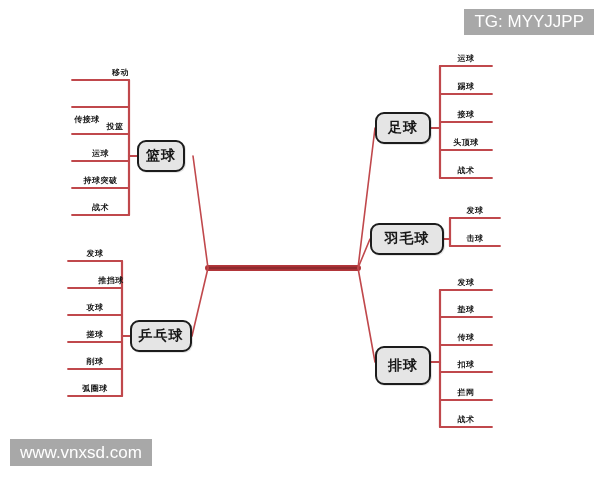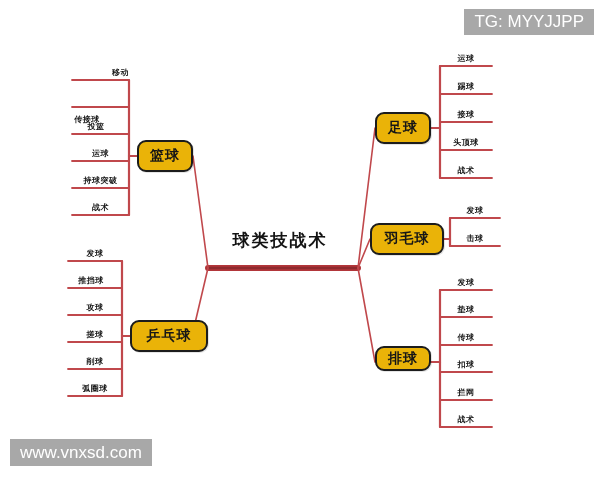--- a/index.html
+++ b/index.html
@@ -18,21 +18,21 @@
   #map-svg {
     position: absolute;
     left: 0;
     top: 0;
     width: 600px;
     height: 480px;
   }
   .node-box {
     position: absolute;
     box-sizing: border-box;
-    background: #eab308;
+    background: #e5e5e5;
     border: 2px solid #1c1c1c;
     border-radius: 9px;
     display: flex;
     align-items: center;
     justify-content: center;
     color: #161616;
     font-weight: bold;
     letter-spacing: 1px;
     box-shadow: 1px 1px 0 rgba(0,0,0,0.10);
   }
@@ -124,60 +124,59 @@
       <path d="M 440 290 L 440 427" fill="none" stroke="#c0484c" stroke-width="2.2" stroke-linecap="round" stroke-linejoin="round"></path>
       <path d="M 440 290 L 492 290" fill="none" stroke="#c0484c" stroke-width="1.8" stroke-linecap="round" stroke-linejoin="round"></path>
       <path d="M 440 317 L 492 317" fill="none" stroke="#c0484c" stroke-width="1.8" stroke-linecap="round" stroke-linejoin="round"></path>
       <path d="M 440 345 L 492 345" fill="none" stroke="#c0484c" stroke-width="1.8" stroke-linecap="round" stroke-linejoin="round"></path>
       <path d="M 440 372 L 492 372" fill="none" stroke="#c0484c" stroke-width="1.8" stroke-linecap="round" stroke-linejoin="round"></path>
       <path d="M 440 400 L 492 400" fill="none" stroke="#c0484c" stroke-width="1.8" stroke-linecap="round" stroke-linejoin="round"></path>
       <path d="M 440 427 L 492 427" fill="none" stroke="#c0484c" stroke-width="1.8" stroke-linecap="round" stroke-linejoin="round"></path>
     </svg>
 
   <div id="nodes-layer">
-      <div class="node-box" style="left: 137px; top: 140px; width: 56px; height: 32px; font-size: 14px;">
+      <div class="node-box" style="left: 137px; top: 140px; width: 48px; height: 32px; font-size: 14px;">
         <span>篮球</span>
       </div>
       <div class="leaf-label left" style="left: 100.5px; top: 77px; padding-left: 40px;">移动</div>
       <div class="leaf-label left" style="left: 87px; top: 104px; margin-top: 20px;">传接球</div>
-      <div class="leaf-label left" style="left: 96px; top: 131px;">投篮</div>
+      <div class="leaf-label left" style="left: 115px; top: 131px;">投篮</div>
       <div class="leaf-label left" style="left: 100.5px; top: 158px;">运球</div>
       <div class="leaf-label left" style="left: 100.5px; top: 185px;">持球突破</div>
       <div class="leaf-label left" style="left: 100.5px; top: 212px;">战术</div>
-      <div class="node-box" style="left: 130px; top: 320px; width: 78px; height: 32px; font-size: 14px;">
+      <div class="node-box" style="left: 130px; top: 320px; width: 62px; height: 32px; font-size: 14px;">
         <span>乒乓球</span>
       </div>
       <div class="leaf-label left" style="left: 95px; top: 258px;">发球</div>
-      <div class="leaf-label left" style="left: 91px; top: 285px;">推挡球</div>
+      <div class="leaf-label left" style="left: 111px; top: 285px;">推挡球</div>
       <div class="leaf-label left" style="left: 95px; top: 312px;">攻球</div>
       <div class="leaf-label left" style="left: 95px; top: 339px;">搓球</div>
       <div class="leaf-label left" style="left: 95px; top: 366px;">削球</div>
       <div class="leaf-label left" style="left: 95px; top: 393px;">弧圈球</div>
       <div class="node-box" style="left: 375px; top: 112px; width: 56px; height: 32px; font-size: 14px;">
         <span>足球</span>
       </div>
       <div class="leaf-label right" style="left: 466px; top: 63px;">运球</div>
       <div class="leaf-label right" style="left: 466px; top: 91px;">踢球</div>
       <div class="leaf-label right" style="left: 466px; top: 119px;">接球</div>
       <div class="leaf-label right" style="left: 466px; top: 147px;">头顶球</div>
       <div class="leaf-label right" style="left: 466px; top: 175px;">战术</div>
       <div class="node-box" style="left: 370px; top: 223px; width: 74px; height: 32px; font-size: 14px;">
         <span>羽毛球</span>
       </div>
       <div class="leaf-label right" style="left: 475px; top: 215px;">发球</div>
       <div class="leaf-label right" style="left: 475px; top: 243px;">击球</div>
-      <div class="node-box" style="left: 375px; top: 346px; width: 56px; height: 25px; font-size: 14px;">
+      <div class="node-box" style="left: 375px; top: 346px; width: 56px; height: 39px; font-size: 14px;">
         <span>排球</span>
       </div>
       <div class="leaf-label right" style="left: 466px; top: 287px;">发球</div>
       <div class="leaf-label right" style="left: 466px; top: 314px;">垫球</div>
       <div class="leaf-label right" style="left: 466px; top: 342px;">传球</div>
       <div class="leaf-label right" style="left: 466px; top: 369px;">扣球</div>
       <div class="leaf-label right" style="left: 466px; top: 397px; text-align: center;">拦网</div>
       <div class="leaf-label right" style="left: 466px; top: 424px;">战术</div>
     </div>
 
-  <div class="center-title" style="left:280px; top:240px;">球类技战术</div>
 
   <div class="watermark" id="wm-top">TG: MYYJJPP</div>
 
   <div class="watermark" id="wm-bottom">www.vnxsd.com</div>
 </div>
 
 </body></html>

